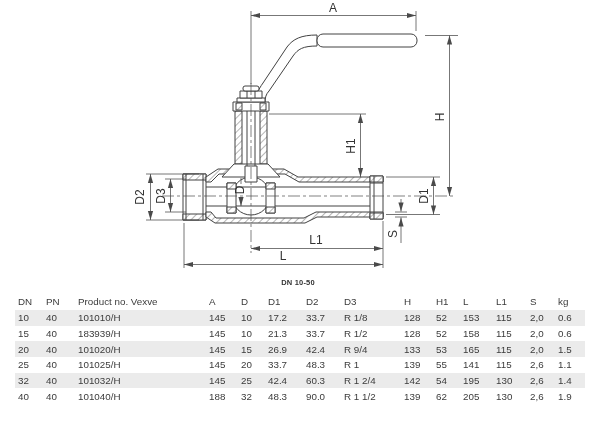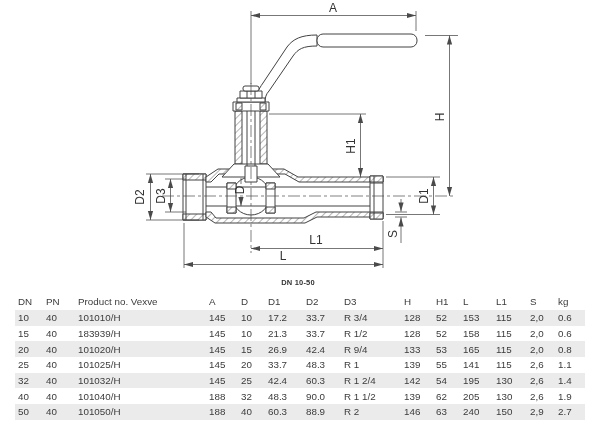--- a/index.html
+++ b/index.html
@@ -214,21 +214,21 @@
     </thead>
     <tbody>
         <tr>
           <td>10</td>
           <td>40</td>
           <td>101010/H</td>
           <td>145</td>
           <td>10</td>
           <td>17.2</td>
           <td>33.7</td>
-          <td>R 3/4</td>
+          <td>R 1/8</td>
           <td>128</td>
           <td>52</td>
           <td>153</td>
           <td>115</td>
           <td>2,0</td>
           <td>0.6</td>
         </tr>
         <tr>
           <td>15</td>
           <td>40</td>
@@ -252,21 +252,21 @@
           <td>145</td>
           <td>15</td>
           <td>26.9</td>
           <td>42.4</td>
           <td>R 9/4</td>
           <td>133</td>
           <td>53</td>
           <td>165</td>
           <td>115</td>
           <td>2,0</td>
-          <td>0.8</td>
+          <td>1.5</td>
         </tr>
         <tr>
           <td>25</td>
           <td>40</td>
           <td>101025/H</td>
           <td>145</td>
           <td>20</td>
           <td>33.7</td>
           <td>48.3</td>
           <td>R 1</td>
@@ -302,32 +302,16 @@
           <td>48.3</td>
           <td>90.0</td>
           <td>R 1 1/2</td>
           <td>139</td>
           <td>62</td>
           <td>205</td>
           <td>130</td>
           <td>2,6</td>
           <td>1.9</td>
         </tr>
-        <tr>
-          <td>50</td>
-          <td>40</td>
-          <td>101050/H</td>
-          <td>188</td>
-          <td>40</td>
-          <td>60.3</td>
-          <td>88.9</td>
-          <td>R 2</td>
-          <td>146</td>
-          <td>63</td>
-          <td>240</td>
-          <td>150</td>
-          <td>2,9</td>
-          <td>2.7</td>
-        </tr>
       </tbody>
   </table>
 
 </div>
 
 </body></html>

